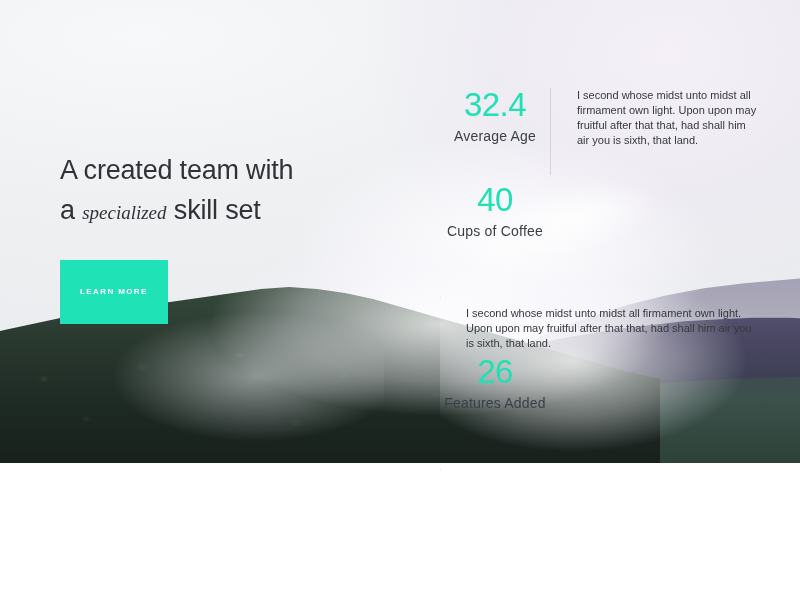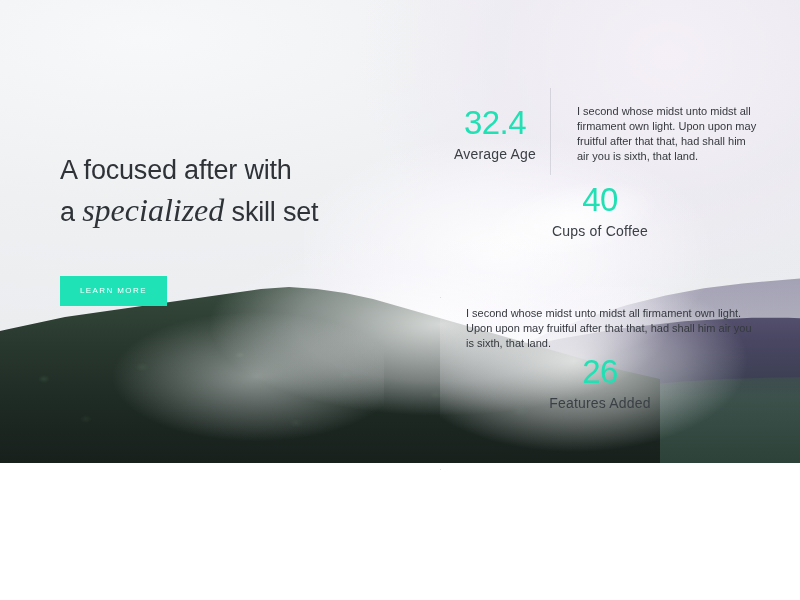--- a/index.html
+++ b/index.html
@@ -111,32 +111,32 @@
   .left-col{position:absolute;left:60px;top:150px;width:340px;}
   .eyebrow{
     font-size:10px;color:#8a8f96;letter-spacing:.3px;margin:0 0 28px 0;
   }
   .headline{
     margin:0;color:#2f3338;font-size:27px;line-height:40px;font-weight:400;
     letter-spacing:-.2px;
   }
   .headline .ital{
     font-family:"Liberation Serif", serif;font-style:italic;font-weight:400;
-    font-size:32px;letter-spacing:0;
+    font-size:19px;letter-spacing:0;
   }
   .btn{
-    display:inline-block;margin-top:44px;background:#1fe3b6;color:#ffffff;
-    font-size:8px;font-weight:400;letter-spacing:1.4px;
-    padding:11px 20px;border:0;cursor:pointer;line-height:1;
+    display:inline-block;margin-top:27px;background:#1fe3b6;color:#ffffff;
+    font-size:8px;font-weight:700;letter-spacing:1.4px;
+    padding:28px 20px;border:0;cursor:pointer;line-height:1;
   }
 
   
   .stats{position:absolute;left:440px;top:84px;width:320px;}
   .stat-row{
-    position:relative;display:flex;align-items:center;
+    position:relative;display:flex;align-items:flex-start;
     min-height:95px;
   }
   .stat-row + .stat-row{margin-top:0;flex-direction:column;}
   .stat-num-cell{
     width:110px;flex:0 0 110px;text-align:center;padding-top:4px;
   }
   .stat-num{
     color:#21e0b4;font-size:33px;line-height:34px;font-weight:400;letter-spacing:-.5px;
   }
   .stat-label{
@@ -166,21 +166,21 @@
     <div class="ridge-main"></div>
     <div class="ridge-texture"></div>
     <div class="fog-b"></div>
     <div class="fog-c"></div>
     <div class="fog-d"></div>
     <div class="fog-wisp"></div>
   </div>
 
   <div class="left-col">
     <h1 class="headline">
-      <span>A focused after with</span><br>
+      <span>A created team with</span><br>
       <span>a </span><span class="ital">specialized</span><span> skill set</span>
     </h1>
     <button class="btn">LEARN MORE</button>
   </div>
 
   <div class="stats">
 
     <div class="stat-row">
       <div class="stat-num-cell">
         <div class="stat-num">32.4</div>

